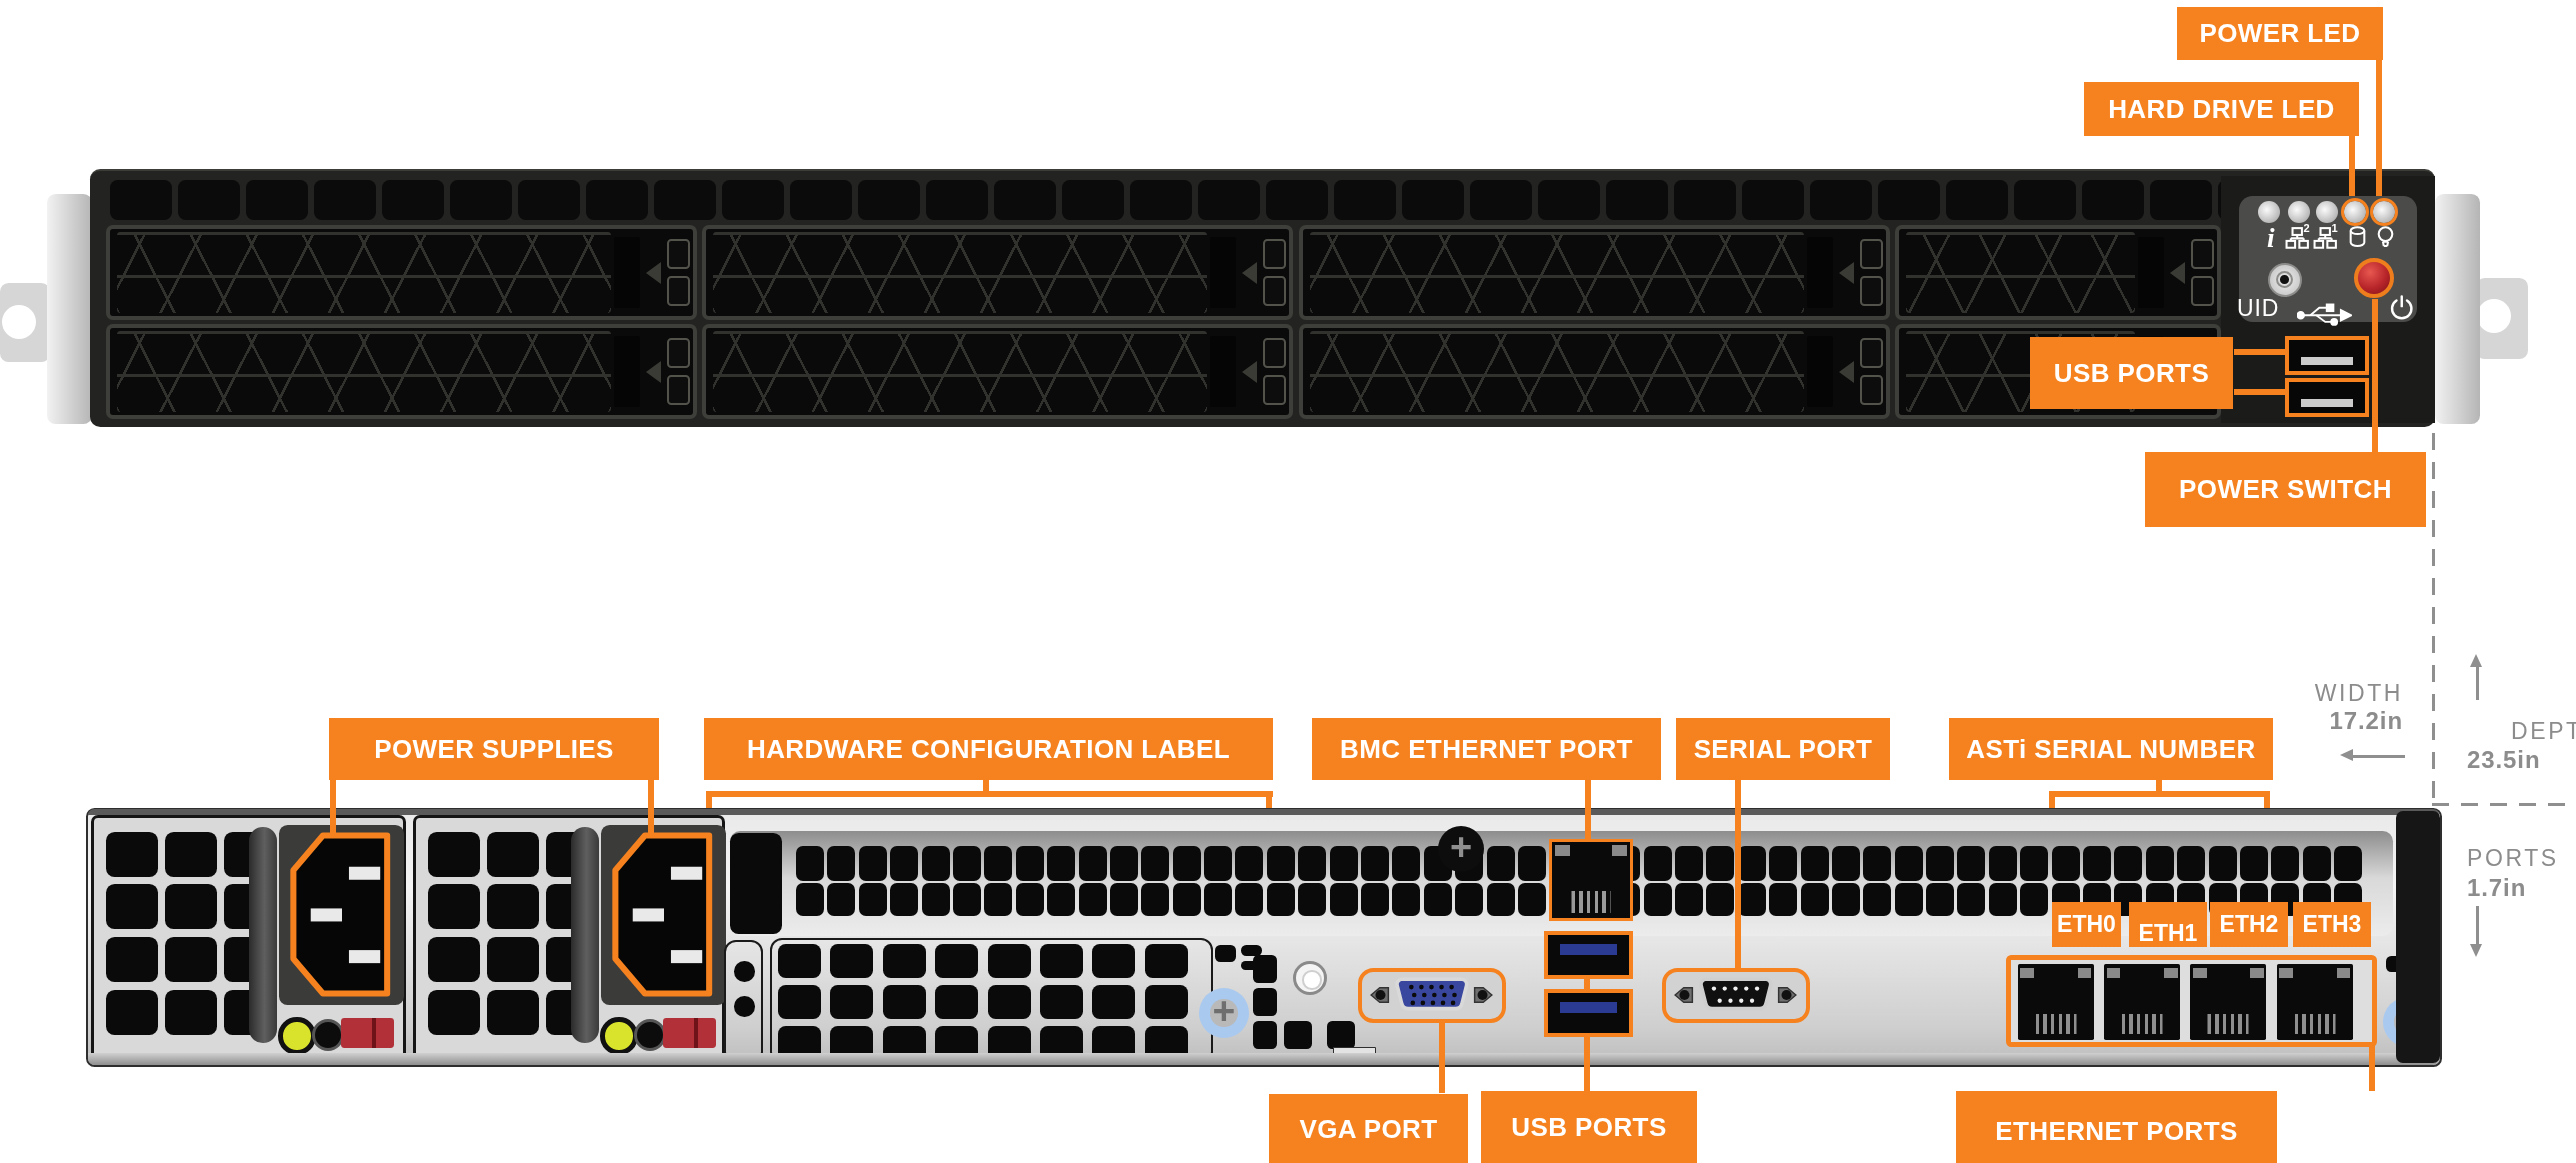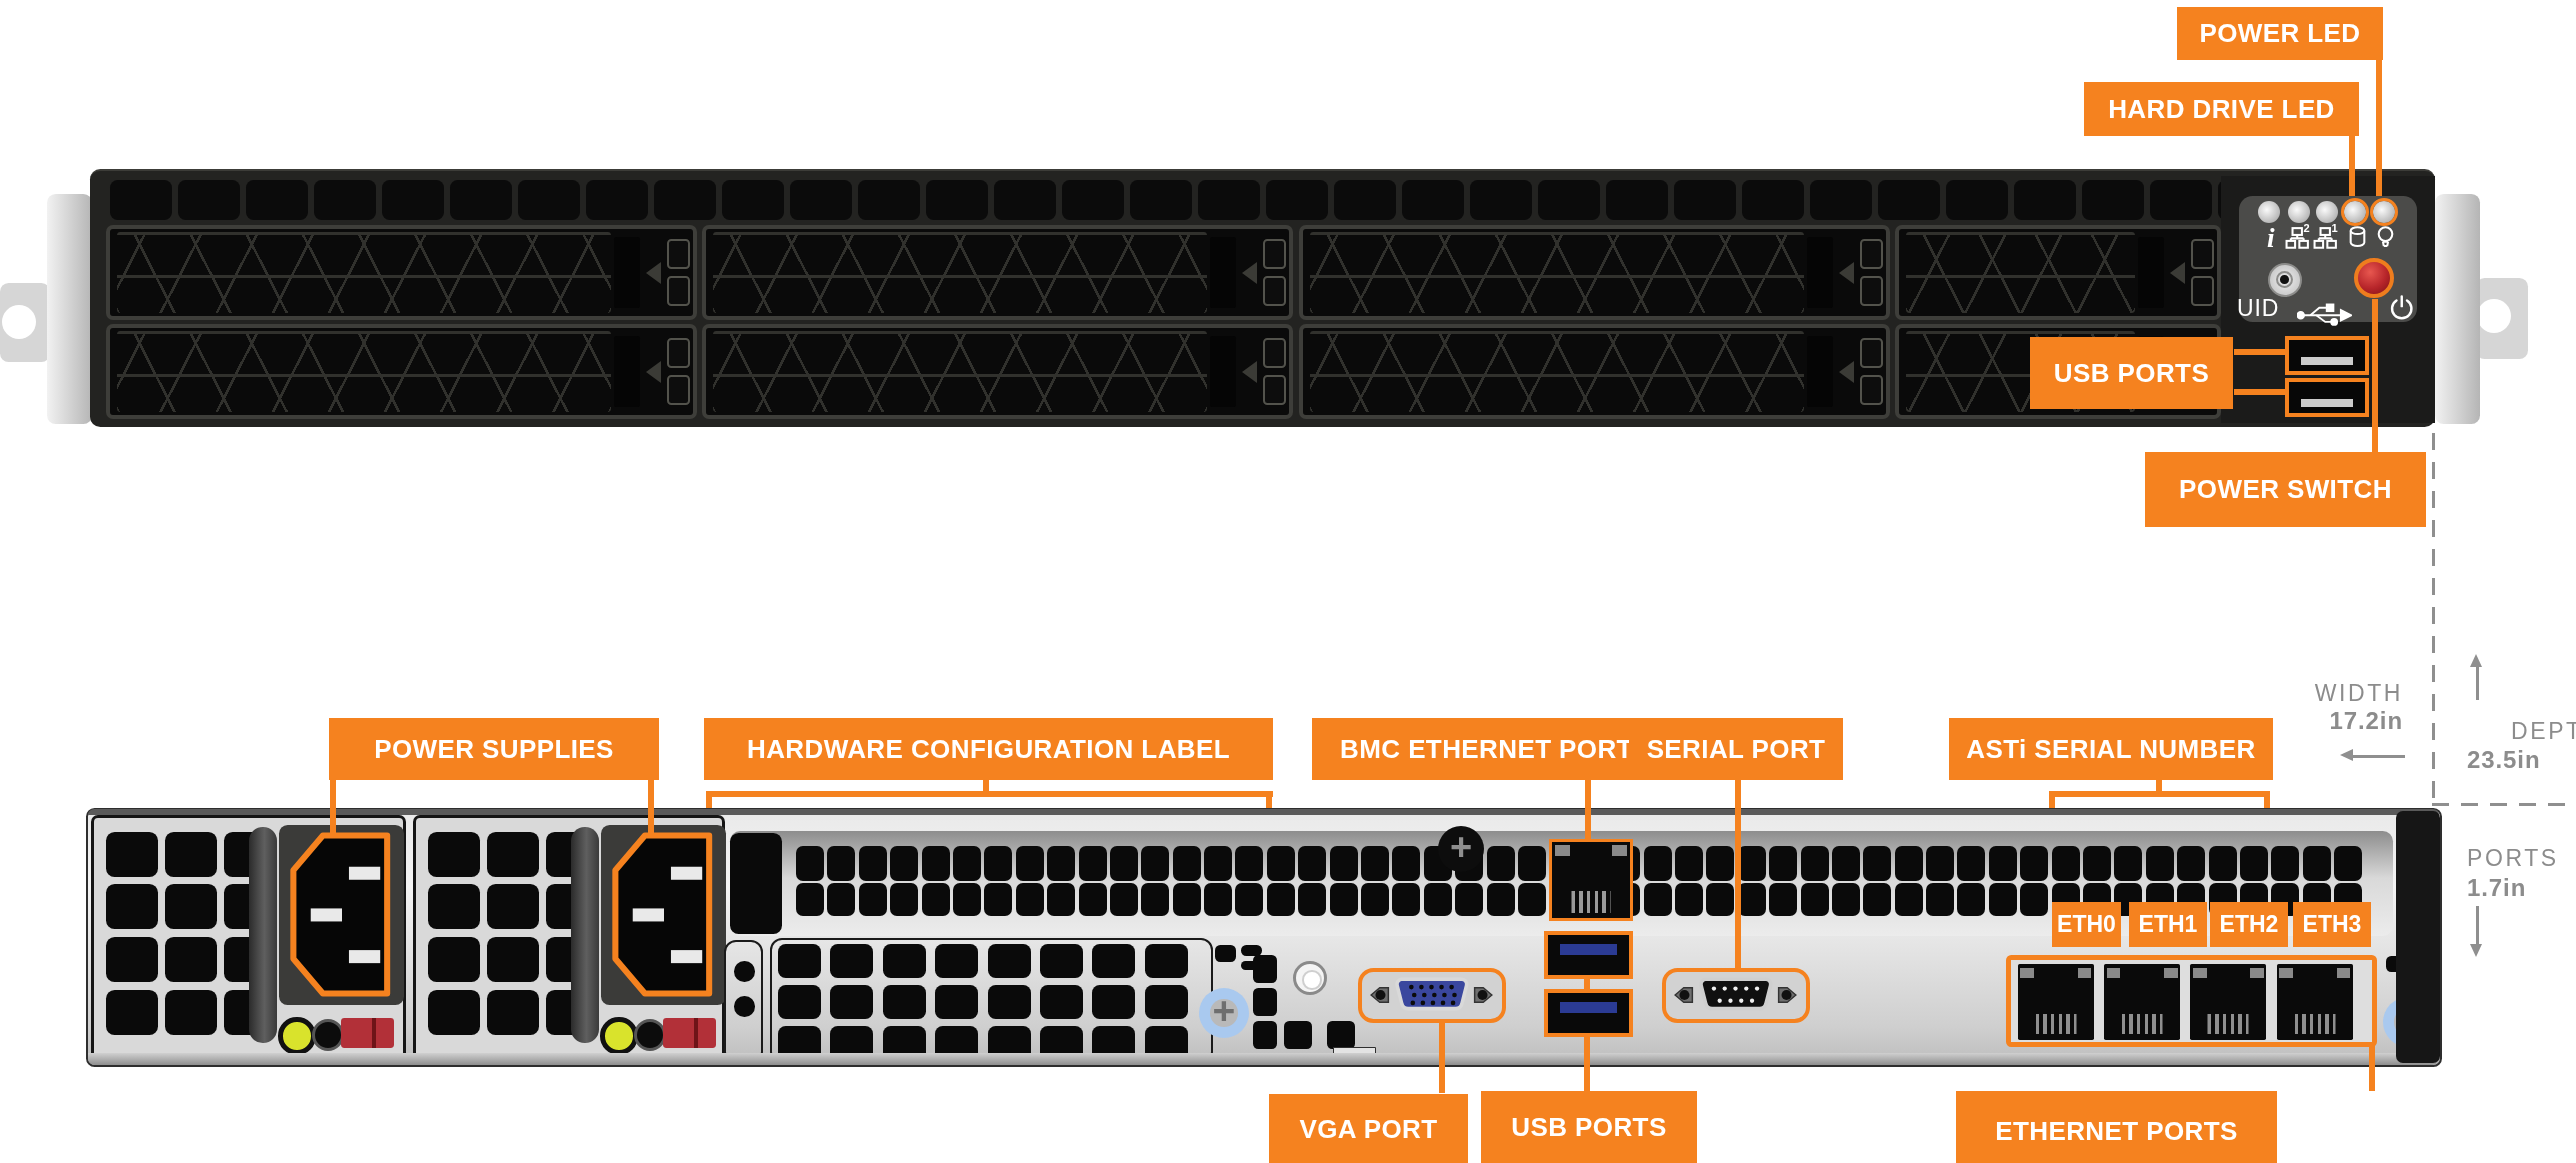--- a/index.html
+++ b/index.html
@@ -663,21 +663,21 @@
           <div class="pins"></div>
         </div>
     </div>
     <div class="sq" style="left:2386px;top:956px;width:20.6px;height:15.5px;"></div>
     <div class="sq" style="left:2412px;top:956px;width:20.6px;height:26px;"></div>
     <div class="thumbscrew" style="left:2383px;top:997px;"></div>
 
     <div class="eth-lbl" style="left:2052px;width:69px;">
         <span>ETH0</span>
       </div>
-    <div class="eth-lbl" style="left:2129px;width:78px;">
+    <div class="eth-lbl" style="left:2129px;width:78px;align-items:flex-end;">
         <span>ETH1</span>
       </div>
     <div class="eth-lbl" style="left:2210px;width:78px;">
         <span>ETH2</span>
       </div>
     <div class="eth-lbl" style="left:2293px;width:78px;">
         <span>ETH3</span>
       </div>
 
     <div id="rear-botband"></div>
@@ -695,21 +695,21 @@
     <div class="oline" style="left:983px;top:779px;width:6px;height:13.7px;"></div>
     <div class="oline" style="left:706px;top:791px;width:567px;height:6px;"></div>
     <div class="oline" style="left:706px;top:791px;width:6px;height:17px;"></div>
     <div class="oline" style="left:1266px;top:791px;width:6px;height:17px;"></div>
 
     <div class="lbl" style="left:1312px;top:718px;width:349px;height:62px;justify-content:center;">
       <span>BMC ETHERNET PORT</span>
       </div>
     <div class="oline" style="left:1585px;top:779px;width:6px;height:60px;"></div>
 
-    <div class="lbl" style="left:1629px;top:718px;width:214px;height:62px;">
+    <div class="lbl" style="left:1676px;top:718px;width:214px;height:62px;">
       <span>SERIAL PORT</span>
       </div>
     <div class="oline" style="left:1735px;top:779px;width:6px;height:191px;"></div>
 
     <div class="lbl" style="left:1949px;top:718px;width:324px;height:62px;">
       <span>ASTi SERIAL NUMBER</span>
       </div>
     <div class="oline" style="left:2156px;top:779px;width:6px;height:13.7px;"></div>
     <div class="oline" style="left:2049px;top:791px;width:221px;height:6px;"></div>
     <div class="oline" style="left:2049px;top:791px;width:6px;height:17px;"></div>

